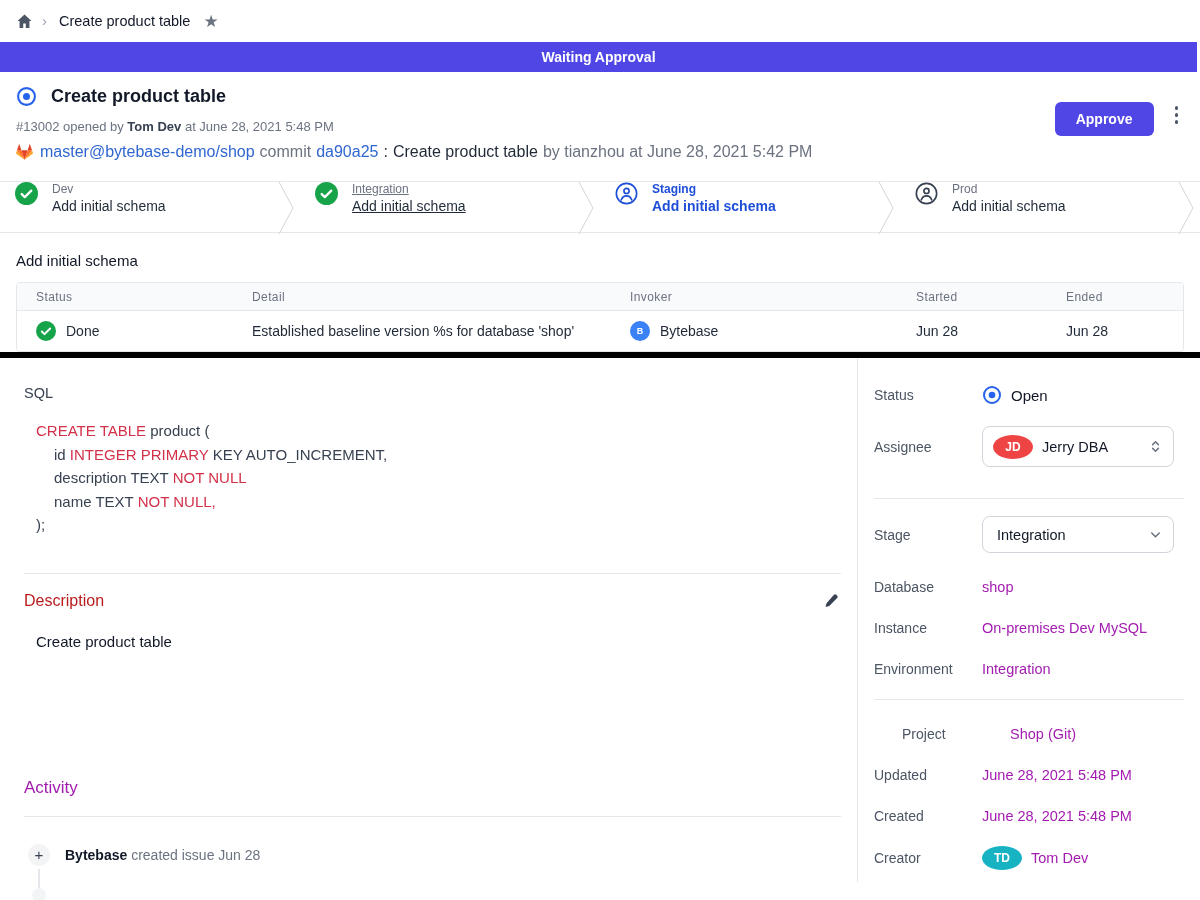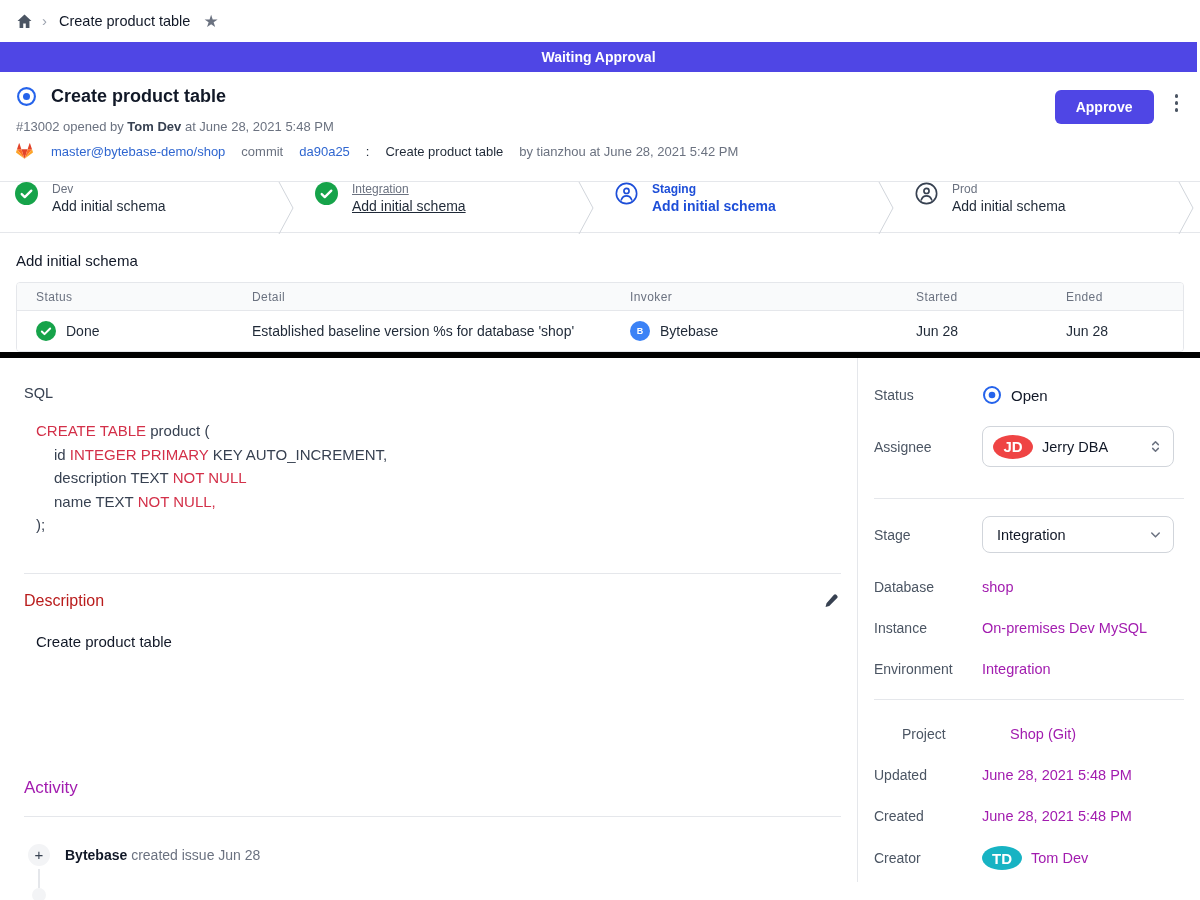--- a/index.html
+++ b/index.html
@@ -17,25 +17,25 @@
   .banner { height:30px; background:#4f46e5; color:#fff; font-size:14px; font-weight:600;
     display:flex; align-items:center; justify-content:center; width:1197px; }
 
   
   .header { position:relative; height:109px; padding:14px 16px 0; }
   .title-row { display:flex; align-items:center; gap:14px; }
   .open-ico { width:21px; height:21px; flex:0 0 auto; }
   .issue-title { font-size:18px; font-weight:700; color:#111827; }
   .meta-row { margin-top:12px; font-size:13px; color:#6b7280; }
   .meta-row .strong { color:#374151; font-weight:600; }
-  .commit-row { margin-top:9px; font-size:13px; color:#6b7280; display:flex; align-items:center; gap:16px; }
+  .commit-row { margin-top:9px; font-size:16px; color:#6b7280; display:flex; align-items:center; gap:5px; }
   .commit-row .lnk { color:#2f66d0; cursor:pointer; }
   .commit-row .dark { color:#1f2937; }
   .gitlab { width:17px; height:17px; margin-right:2px; }
-  .actions { position:absolute; right:16px; top:18px; display:flex; align-items:flex-start; gap:15px;margin-left:8px; }
+  .actions { position:absolute; right:16px; top:30px; display:flex; align-items:flex-start; gap:15px;margin-left:8px; }
   .btn-approve { background:#4f46e5; color:#fff; border:none; font-family:inherit;
     font-size:14px; font-weight:600; padding:9px 21px; border-radius:6px; cursor:pointer; }
   .kebab { display:flex; flex-direction:column; gap:3.5px; padding:4px 6px; cursor:pointer; }
   .kebab i { width:3.5px; height:3.5px; border-radius:50%; background:#4b5563; }
 
   
   .stage-bar { height:52px; border-top:1px solid #e5e7eb; border-bottom:1px solid #e5e7eb;
     display:flex; align-items:stretch; }
   .stage { flex:1; display:flex; gap:14px; padding-left:15px; cursor:pointer; }
   .stage-ico { width:23px; height:23px; flex:0 0 auto; }
@@ -88,21 +88,21 @@
   .slabel { font-size:14px; color:#4b5563; }
   .svalue { font-size:14.5px; color:#a21caf; font-weight:500; }
   .flexv { display:flex; align-items:center; gap:9px; }
   .mt-status { margin-top:27px; }
   .open-15 { font-size:15px; color:#111827; }
   .mt-assignee { margin-top:21px; }
   .selbox { width:192px; border:1px solid #d1d5db; border-radius:8px; background:#fff;
     display:flex; align-items:center; gap:9px; padding:0 10px; cursor:pointer; }
   .selbox.h41 { height:41px; }
   .selbox.h37 { height:37px; padding-left:14px; }
-  .av24 { width:40px; height:24px; font-size:15px; }
+  .av24 { width:40px; height:24px; font-size:12px; }
   .bg-red { background:#ef4444; }
   .bg-teal { background:#17b3c3; }
   .selname { font-size:14.5px; color:#111827; }
   .sel-caret { margin-left:auto; width:15px; height:15px; }
   .shr1 { margin-top:31px; }
   .mt-stage { margin-top:17px; }
   .mt-db { margin-top:26px; }
   .mt-25 { margin-top:25px; }
   .shr2 { margin-top:22px; }
   .mt-proj { margin-top:26px;margin-left:28px; }

